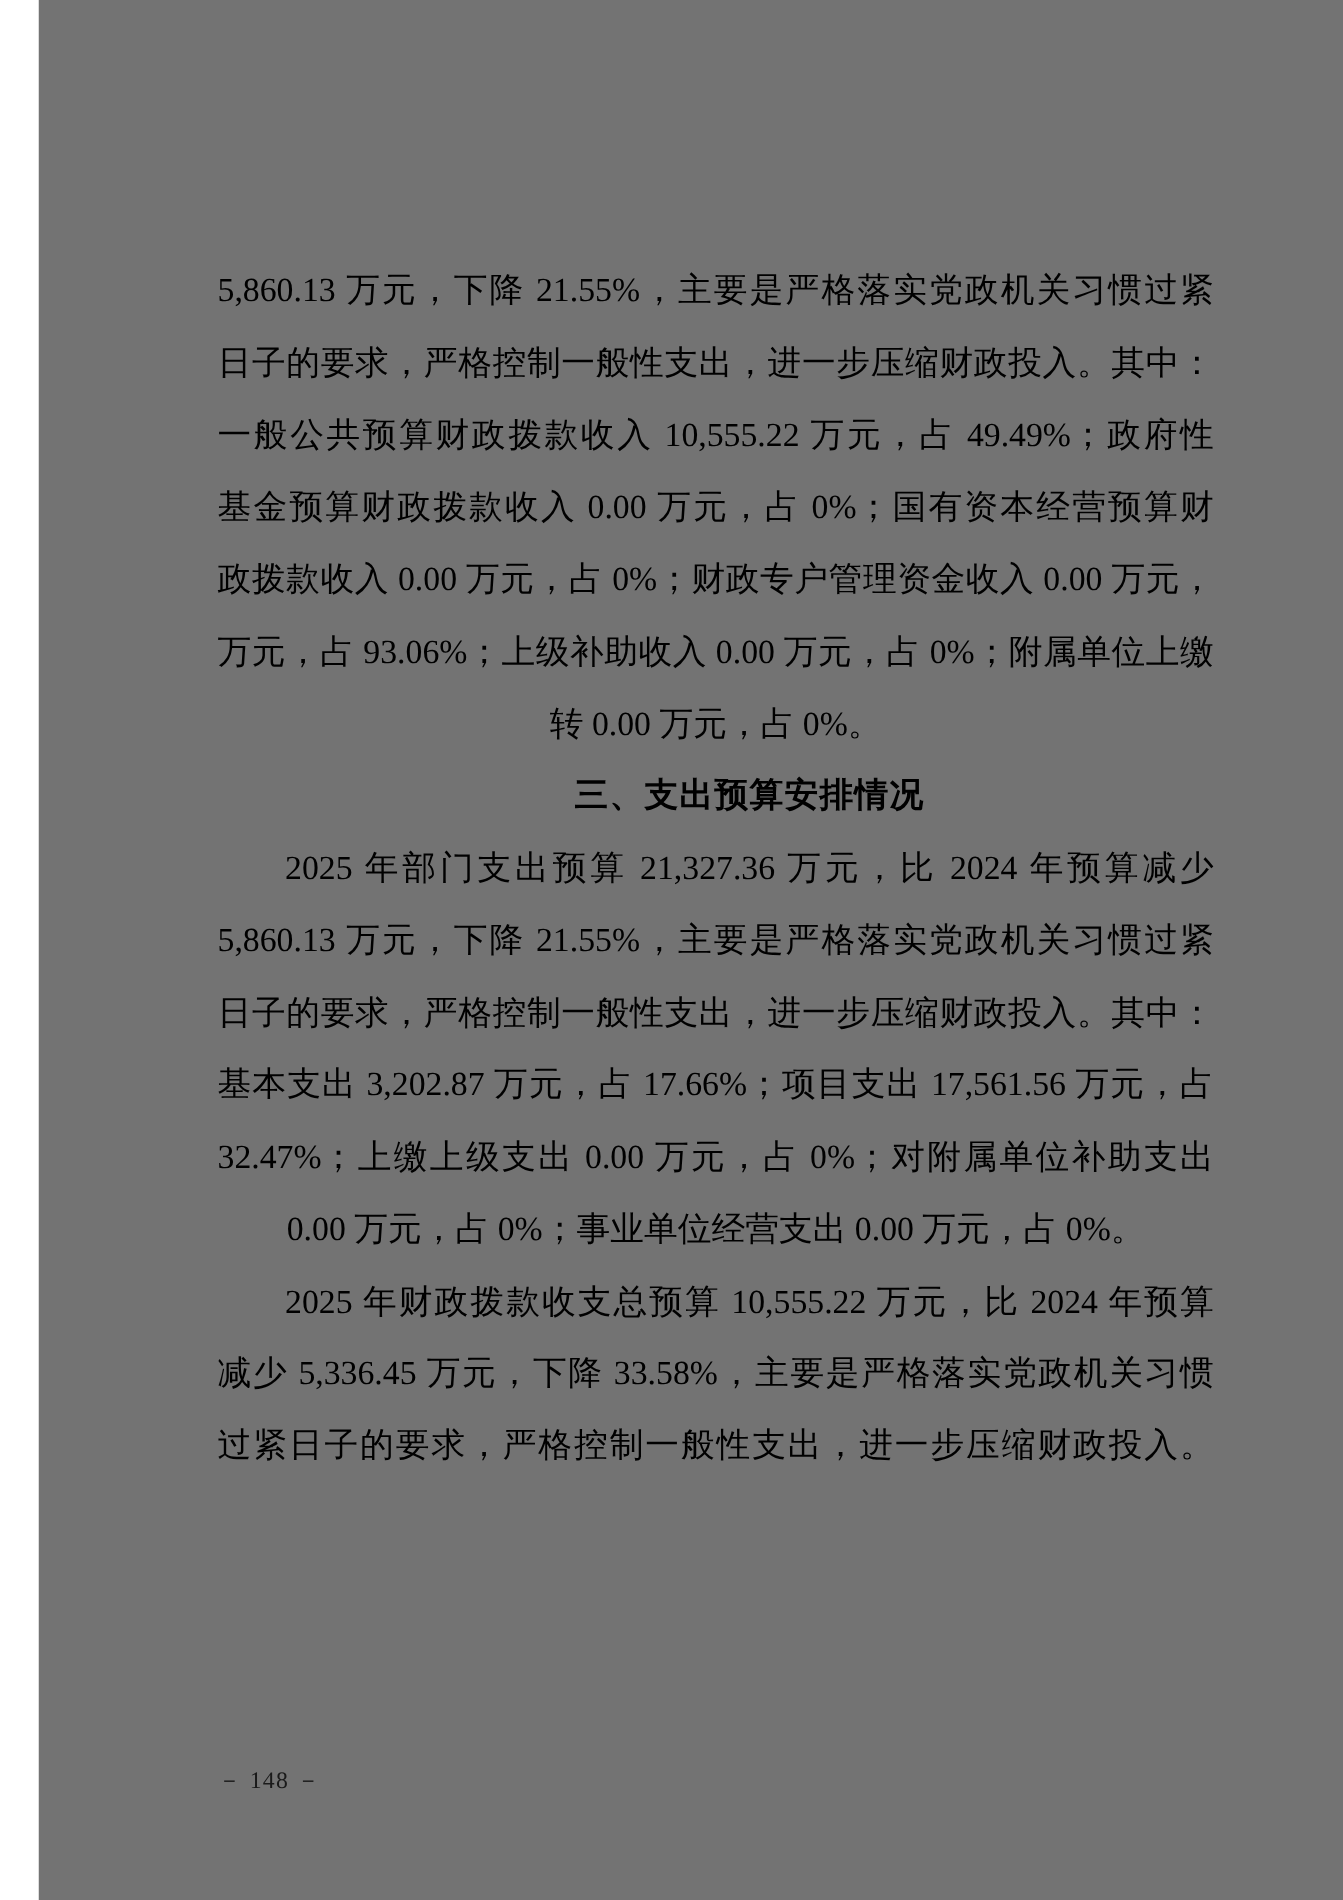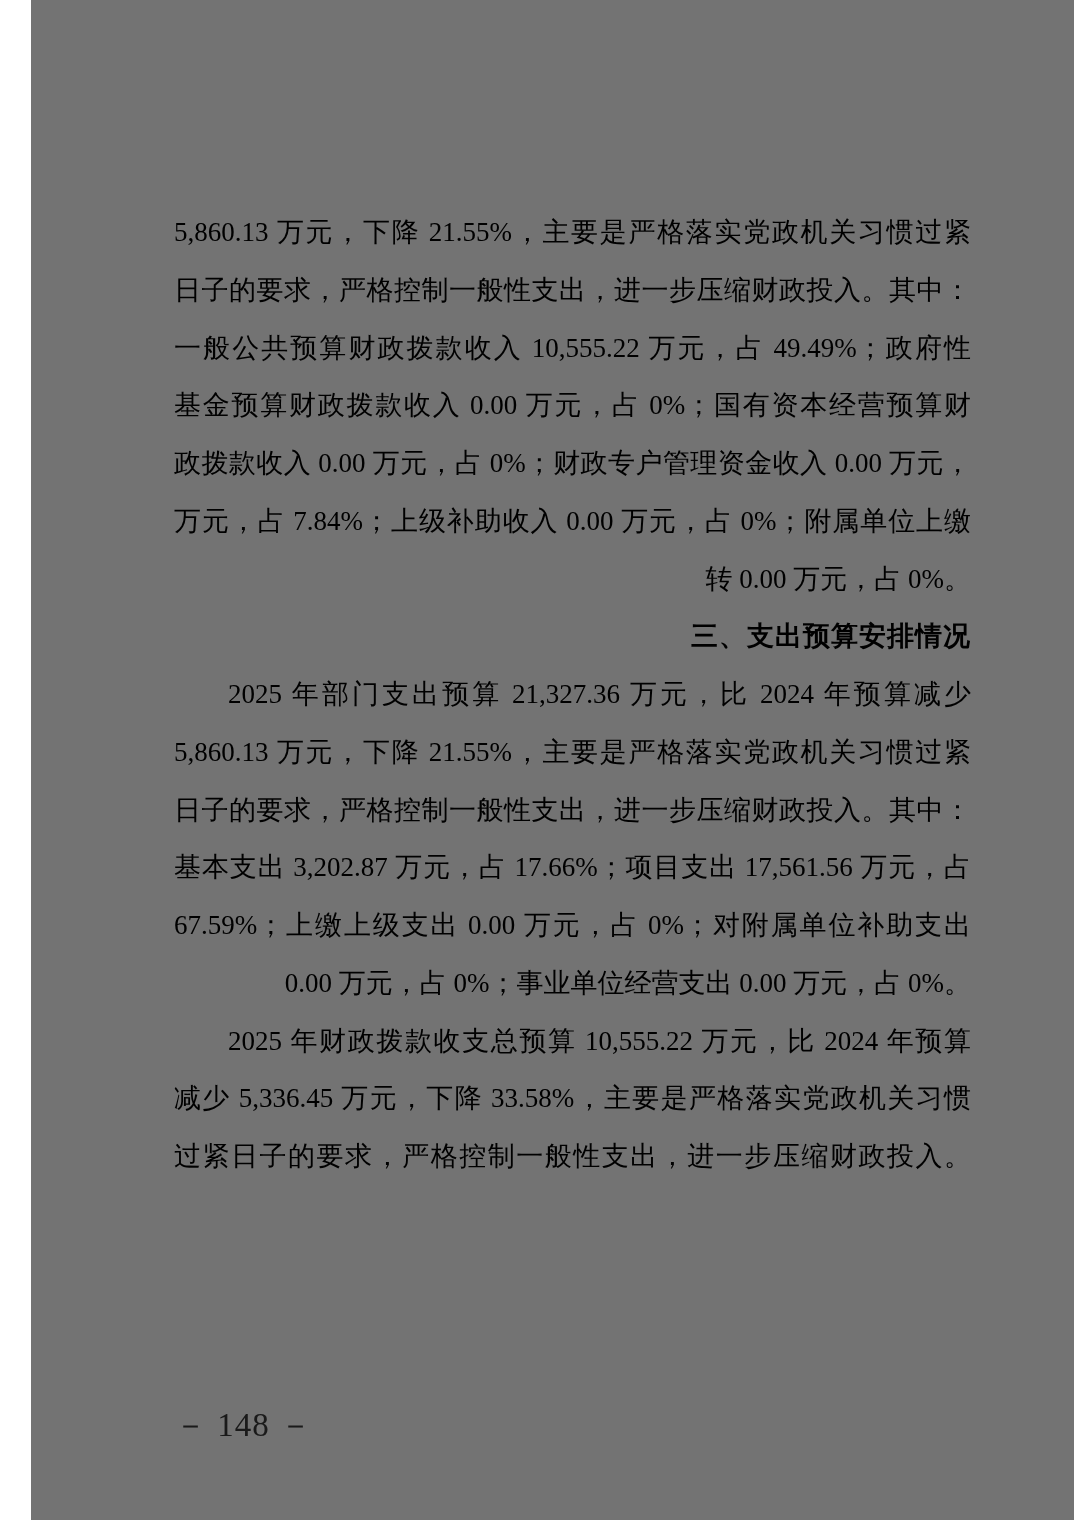--- a/index.html
+++ b/index.html
@@ -22,21 +22,21 @@
     left: 143px;
     top: 204px;
     width: 797px;
     font-size: 27px;
     line-height: 57.75px;
     color: #000000;
   }
   .line {
     height: 57.75px;
     overflow: hidden;
-    text-align: right;
+    text-align: center;
     white-space: normal;
   }
   
   .j {
     text-align: justify;
     text-align-last: justify;
   }
   
   .indent {
     text-indent: 54px;
@@ -44,48 +44,48 @@
   
   .heading {
     font-weight: 700;
     text-indent: 54px;
     letter-spacing: 1px;
   }
   .page-footer {
     position: absolute;
     left: 143px;
     top: 1408px;
-    font-size: 33px;
+    font-size: 19px;
     line-height: 34px;
     color: #1a1a1a;
     letter-spacing: 1px;
   }
 </style>
 </head>
 <body>
 
 <div class="page">
 
   <div class="doc-body">
 
     <div class="line j">5,860.13 万元，下降 21.55%，主要是严格落实党政机关习惯过紧</div>
     <div class="line j">日子的要求，严格控制一般性支出，进一步压缩财政投入。其中：</div>
     <div class="line j">一般公共预算财政拨款收入 10,555.22 万元，占 49.49%；政府性</div>
     <div class="line j">基金预算财政拨款收入 0.00 万元，占 0%；国有资本经营预算财</div>
     <div class="line j">政拨款收入 0.00 万元，占 0%；财政专户管理资金收入 0.00 万元，</div>
-    <div class="line j">万元，占 7.84%；上级补助收入 0.00 万元，占 0%；附属单位上缴</div>
+    <div class="line j">万元，占 93.06%；上级补助收入 0.00 万元，占 0%；附属单位上缴</div>
     <div class="line">转 0.00 万元，占 0%。</div>
 
     <div class="line heading">三、支出预算安排情况</div>
 
     <div class="line j indent">2025 年部门支出预算 21,327.36 万元，比 2024 年预算减少</div>
     <div class="line j">5,860.13 万元，下降 21.55%，主要是严格落实党政机关习惯过紧</div>
     <div class="line j">日子的要求，严格控制一般性支出，进一步压缩财政投入。其中：</div>
     <div class="line j">基本支出 3,202.87 万元，占 17.66%；项目支出 17,561.56 万元，占</div>
-    <div class="line j">67.59%；上缴上级支出 0.00 万元，占 0%；对附属单位补助支出</div>
+    <div class="line j">32.47%；上缴上级支出 0.00 万元，占 0%；对附属单位补助支出</div>
     <div class="line">0.00 万元，占 0%；事业单位经营支出 0.00 万元，占 0%。</div>
 
 
     <div class="line j indent">2025 年财政拨款收支总预算 10,555.22 万元，比 2024 年预算</div>
     <div class="line j">减少 5,336.45 万元，下降 33.58%，主要是严格落实党政机关习惯</div>
     <div class="line j">过紧日子的要求，严格控制一般性支出，进一步压缩财政投入。</div>
 
   </div>
 
   <div class="page-footer">

